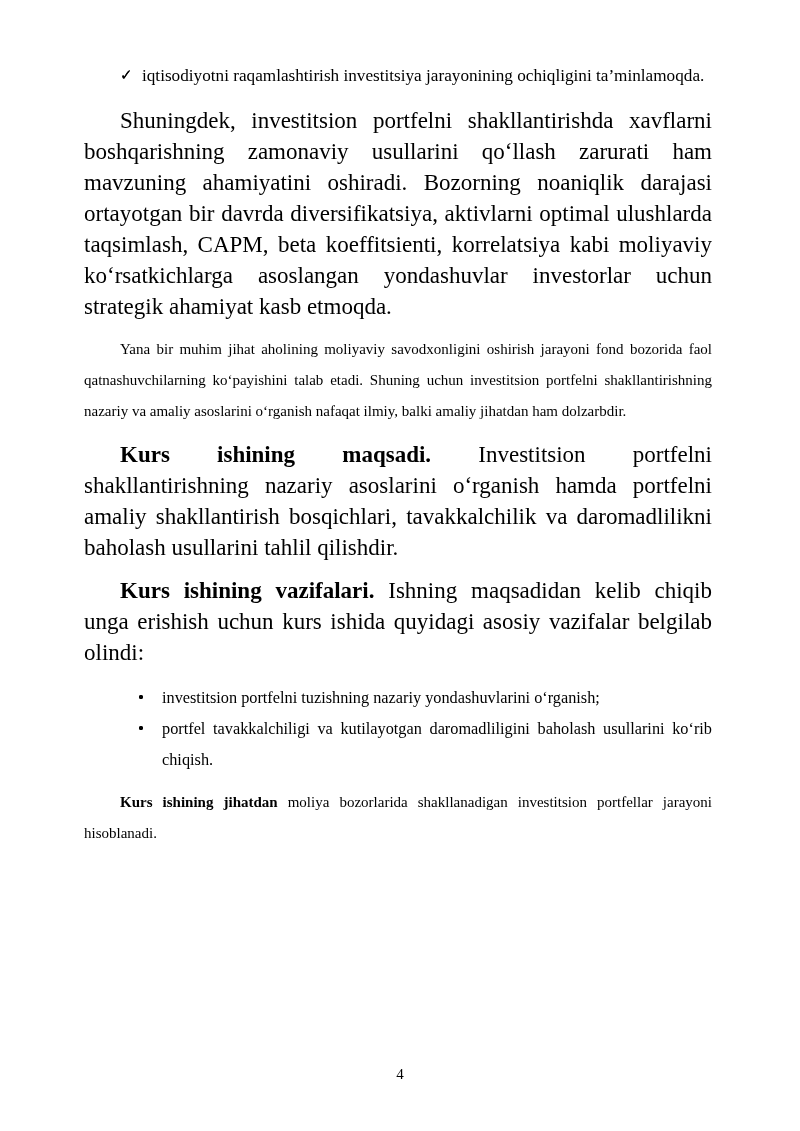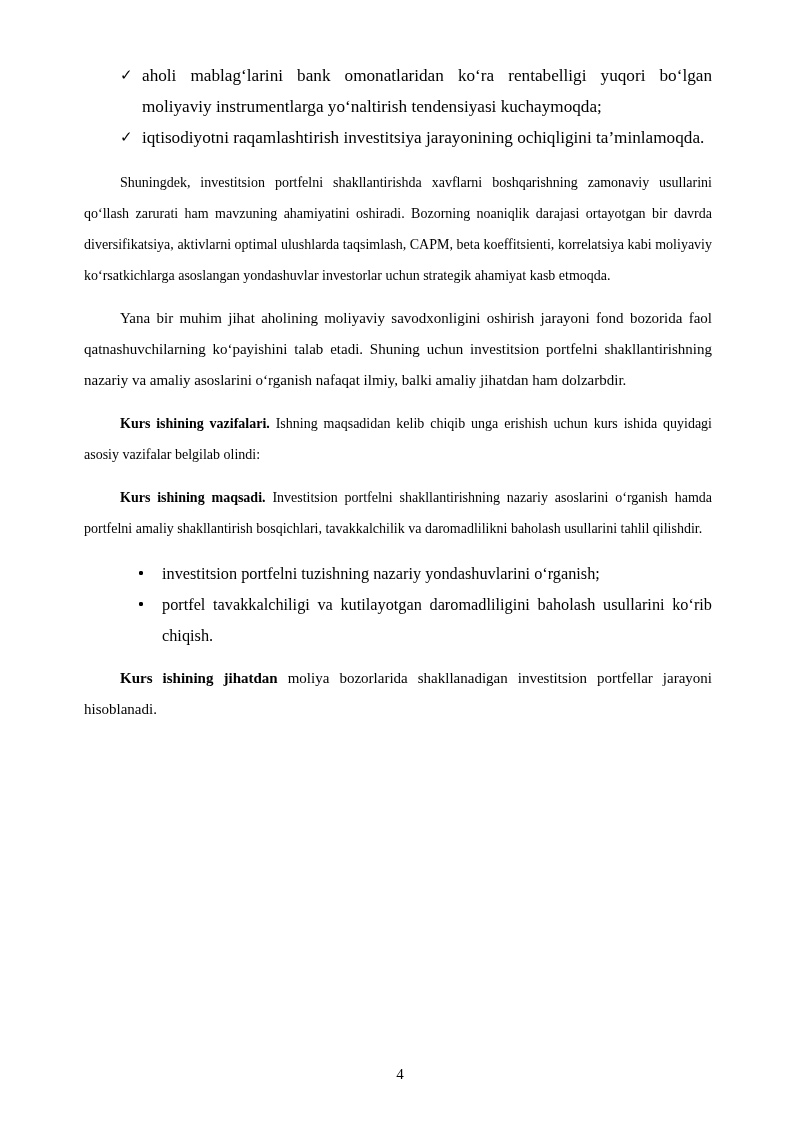--- a/index.html
+++ b/index.html
@@ -37,21 +37,21 @@
     margin-bottom: 0px;
   }
   .checklist li .tick {
     position: absolute;
     left: 36px;
     top: 0;
     font-size: 15px;
     line-height: 31px;
   }
   .para {
-    font-size: 14px;
+    font-size: 23px;
     line-height: 31px;
     text-align: justify;
     text-indent: 36px;
     margin: 12px 0 0 0;
   }
   .para.first {
     margin-top: 14px;
   }
   .para b {
     font-weight: bold;
@@ -92,38 +92,37 @@
   }
 </style>
 </head>
 <body>
 
 <div class="page">
 
   <ul class="checklist">
     <li>
       <span class="tick">✓</span>
-      <span>aholi mablag‘larini bank omonatlaridan ko‘ra rentabelligi yuqori bo‘lgan moliyaviy instrumentlarga yo‘naltirish tendensiyasi kuchaymoqda;</span>
     </li>
     <li>
       <span class="tick">✓</span>
       <span>iqtisodiyotni raqamlashtirish investitsiya jarayonining ochiqligini ta’minlamoqda.</span>
     </li>
   </ul>
 
   <p class="para first">Shuningdek, investitsion portfelni shakllantirishda xavflarni boshqarishning zamonaviy usullarini qo‘llash zarurati ham mavzuning ahamiyatini oshiradi. Bozorning noaniqlik darajasi ortayotgan bir davrda diversifikatsiya, aktivlarni optimal ulushlarda taqsimlash, CAPM, beta koeffitsienti, korrelatsiya kabi moliyaviy ko‘rsatkichlarga asoslangan yondashuvlar investorlar uchun strategik ahamiyat kasb etmoqda.</p>
 
   <p class="para smaller">Yana bir muhim jihat  aholining moliyaviy savodxonligini oshirish jarayoni fond bozorida faol qatnashuvchilarning ko‘payishini talab etadi. Shuning uchun investitsion portfelni shakllantirishning nazariy va amaliy asoslarini o‘rganish nafaqat ilmiy, balki amaliy jihatdan ham dolzarbdir.</p>
 
   <p class="para">
-    <b>Kurs ishining vazifalari.</b><span> Ishning maqsadidan kelib chiqib unga erishish uchun kurs ishida quyidagi asosiy vazifalar belgilab olindi:</span>
+    <b>Kurs ishining maqsadi.</b><span> Investitsion portfelni shakllantirishning nazariy asoslarini o‘rganish hamda portfelni amaliy shakllantirish bosqichlari, tavakkalchilik va daromadlilikni baholash usullarini tahlil qilishdir.</span>
   </p>
 
   <p class="para">
-    <b>Kurs ishining maqsadi.</b><span> Investitsion portfelni shakllantirishning nazariy asoslarini o‘rganish hamda portfelni amaliy shakllantirish bosqichlari, tavakkalchilik va daromadlilikni baholash usullarini tahlil qilishdir.</span>
+    <b>Kurs ishining vazifalari.</b><span> Ishning maqsadidan kelib chiqib unga erishish uchun kurs ishida quyidagi asosiy vazifalar belgilab olindi:</span>
   </p>
 
   <ul class="bullets">
     <li>
       <span class="dot">•</span>
     </li>
     <li class="small">
       <span class="dot">•</span>
       <span>investitsion portfelni tuzishning nazariy yondashuvlarini o‘rganish;</span>
     </li>

